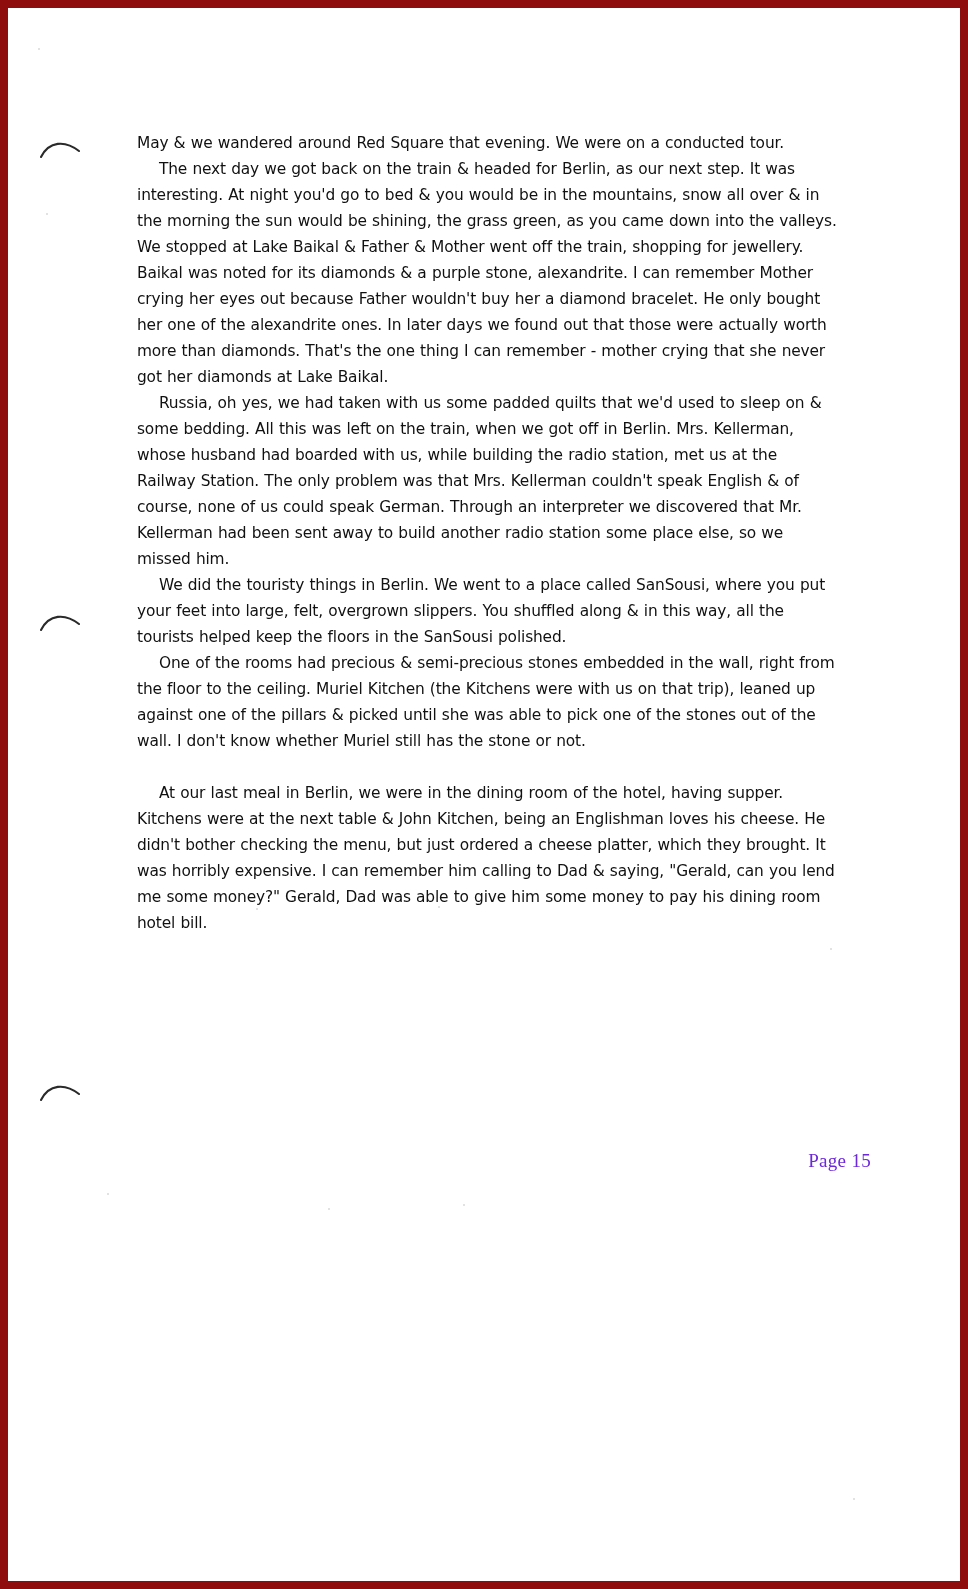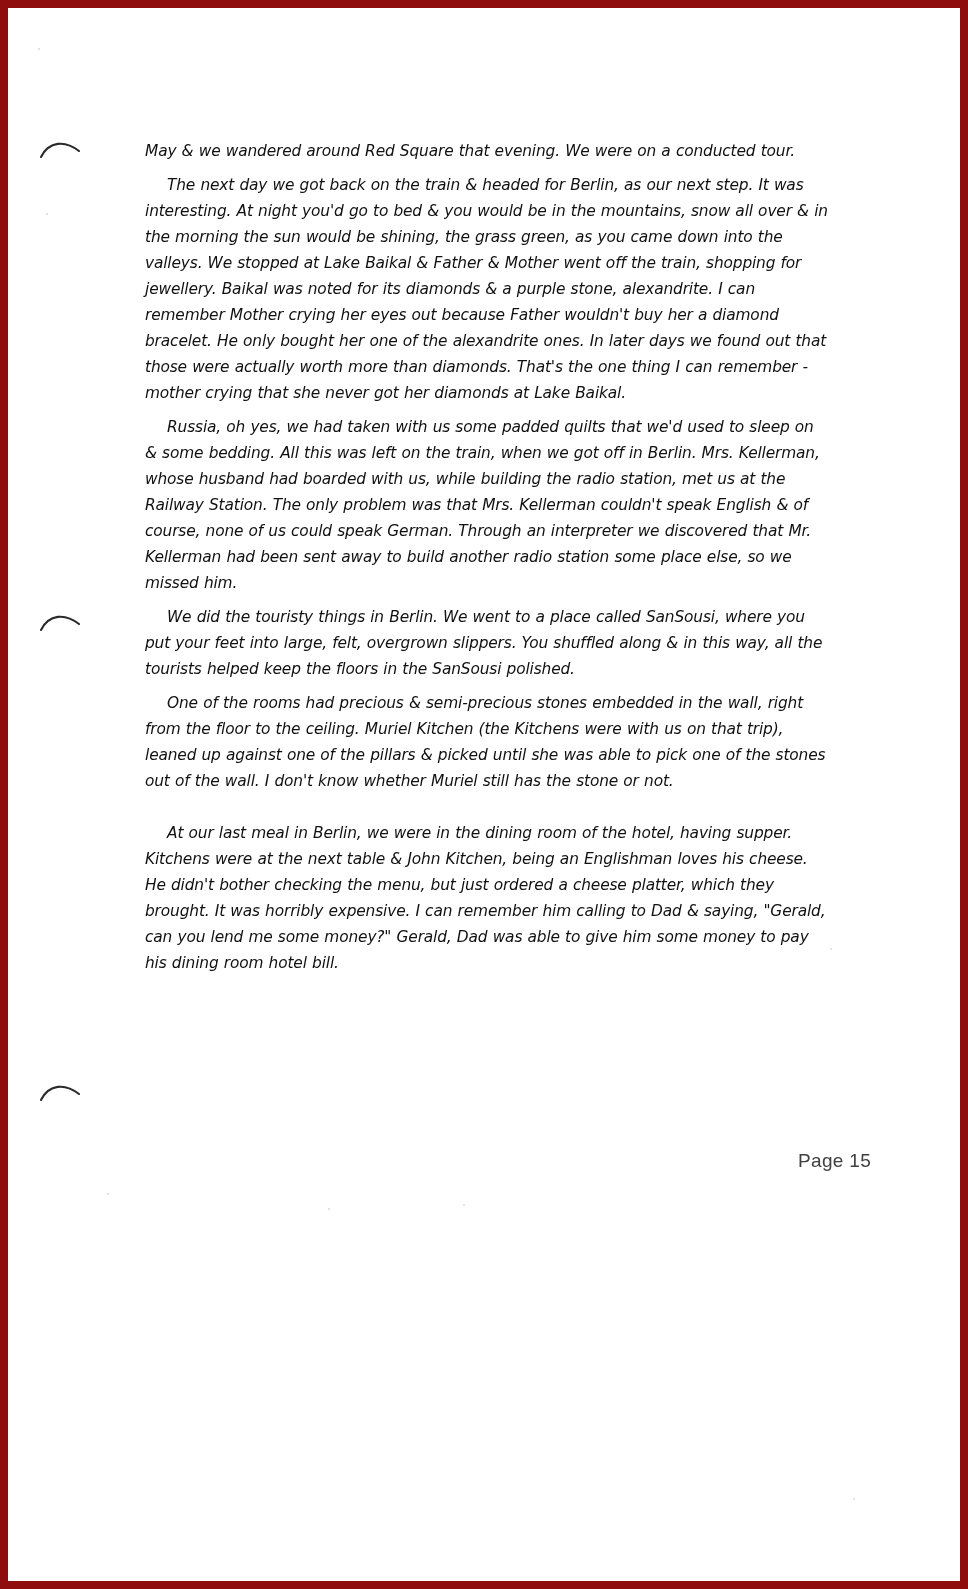--- a/index.html
+++ b/index.html
@@ -50,36 +50,35 @@
     top: 122px;
     width: 700px;
     font-family: "DejaVu Sans", sans-serif;
     font-size: 15.4px;
     line-height: 26px;
     color: #111111;
     letter-spacing: -0.15px;
     word-spacing: 0.5px;
   }
   .para {
-    margin: 8px;
+    margin: 0;
     text-indent: 22px;
     white-space: normal;
-    font-style: italic;
   }
   .para.no-indent { text-indent: 0; }
   .para.gap-before { margin-top: 26px; }
 
   
   .page-number {
     position: absolute;
     right: 89px;
     top: 1142px;
-    font-family: Liberation Sans, sans-serif;
+    font-family: Liberation Serif, serif;
     font-size: 19px;
-    color: #404040;
+    color: #6d28d9;
     letter-spacing: 0.3px;
   }
 
   
   .speck {
     position: absolute;
     background: #d8d8d8;
     border-radius: 50%;
     pointer-events: none;
   }

